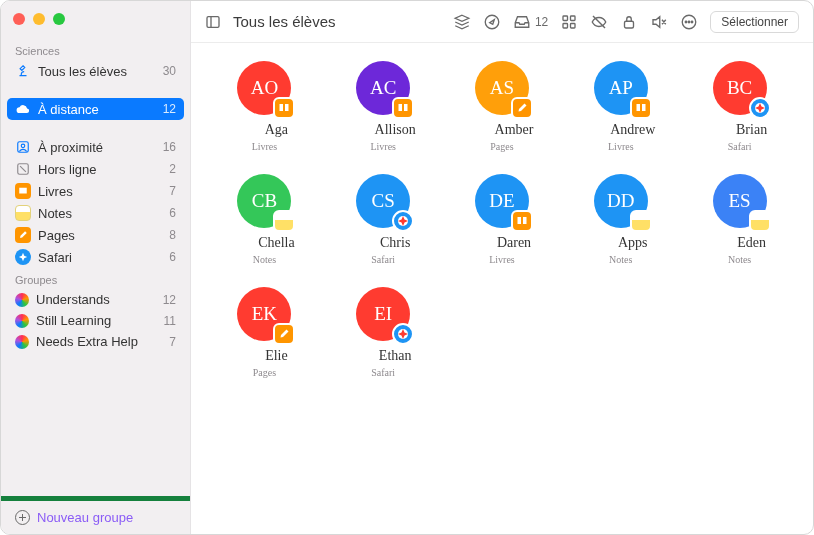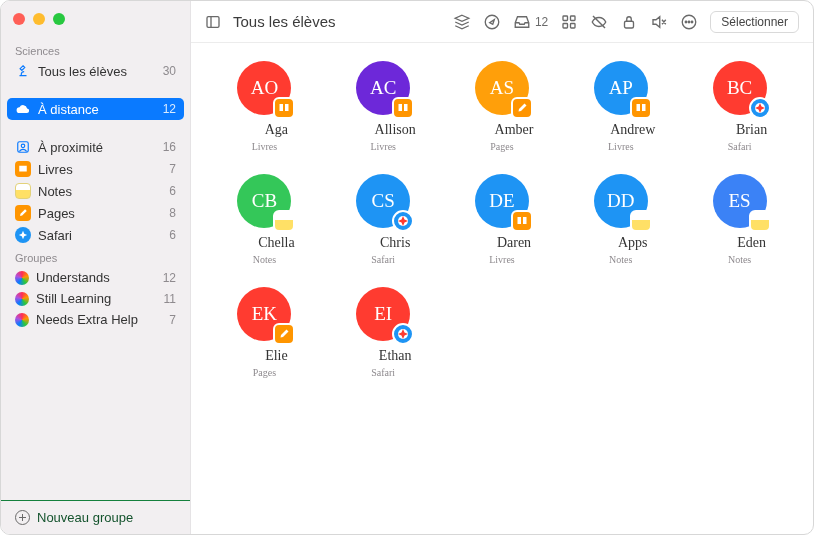--- a/index.html
+++ b/index.html
@@ -47,21 +47,21 @@
   .side-item.selected .count { color:rgba(255,255,255,.85);}
   .side-item.selected .sicon { color:#fff; }
   .sicon { width:16px; height:16px; display:flex; align-items:center; justify-content:center; color:#0a7aff;}
   .count { color:#8e8a8e; font-size:12px; }
   .appicon { width:16px; height:16px; border-radius:4px; display:flex; align-items:center; justify-content:center;}
   .appicon.livres{background:#ff9500;}
   .appicon.notes{background:linear-gradient(#fff 45%,#ffe066 45%); border:1px solid #e3d27a;}
   .appicon.pages{background:#ff9500;}
   .appicon.safari{background:#1e94f4;}
   .groupdot{width:14px;height:14px;border-radius:50%;background:conic-gradient(#ff2d55,#ff9500,#28c840,#0a7aff,#af52de,#ff2d55);}
-  .sidebar-footer{margin-top:auto; padding:9px 14px; border-top:1px solid #15803d; display:flex;align-items:center;gap:7px;color:#14532d;}
+  .sidebar-footer{margin-top:auto; padding:9px 14px; border-top:5px solid #15803d; display:flex;align-items:center;gap:7px;color:#8b5cf6;}
   .plus-circle{width:15px;height:15px;border:1.3px solid #6a6a6a;border-radius:50%;position:relative;}
   .plus-circle::before,.plus-circle::after{content:"";position:absolute;background:#6a6a6a;}
   .plus-circle::before{width:7px;height:1.3px;left:3px;top:6px;}
   .plus-circle::after{width:1.3px;height:7px;left:5.8px;top:3px;}
   .main{flex:1; display:flex; flex-direction:column;}
   .toolbar{height:42px;display:flex;align-items:center;gap:12px;padding:0 14px; border-bottom:1px solid #ececec;}
   .tb-icon{color:#6a6a6a; display:flex;align-items:center;gap:4px; cursor:default;}
   .tb-title{font-size:15px;color:#3b3b3b;}
   .tb-title-icon{width:16px;height:16px;color:#6a6a6a;}
   .tb-spacer{flex:1;}
@@ -124,20 +124,32 @@
                 <svg width="14" height="14" viewBox="0 0 24 24" fill="none" stroke="currentColor" stroke-width="2">
                   <rect x="3" y="3" width="18" height="18" rx="3"></rect>
                   <circle cx="12" cy="10" r="3"></circle>
                   <path d="M6 20c1-3 4-4 6-4s5 1 6 4"></path>
                 </svg>
               </span>
               <span>À proximité</span>
             </div>
           <span class="count">16</span>
         </div>
+        <div class="side-item">
+          <div class="left">
+              <span class="sicon" style="color:#8e8a8e">
+                <svg width="14" height="14" viewBox="0 0 24 24" fill="none" stroke="currentColor" stroke-width="2">
+                  <rect x="3" y="3" width="18" height="18" rx="3"></rect>
+                  <path d="M7 7l10 10"></path>
+                </svg>
+              </span>
+              <span>Hors ligne</span>
+            </div>
+          <span class="count">2</span>
+        </div>
       </div>
 
       <div>
         <div class="side-item">
           <div class="left">
               <span class="appicon livres">
                 <svg width="10" height="10" viewBox="0 0 24 24" fill="#fff">
                   <path d="M3 4h7v14H3zM14 4h7v14h-7zM10 4h4v14h-4z"></path>
                 </svg>
               </span>

